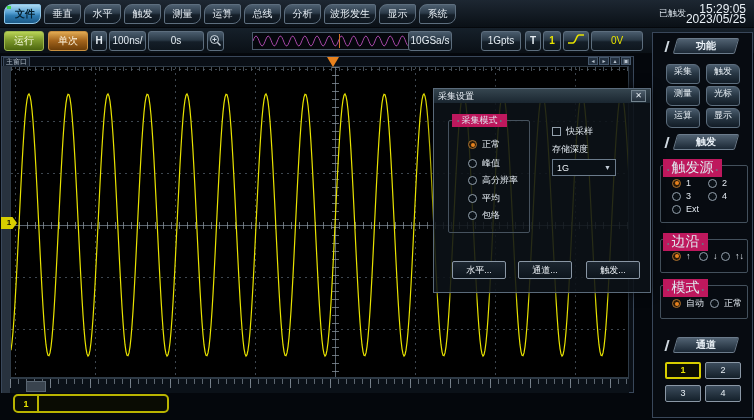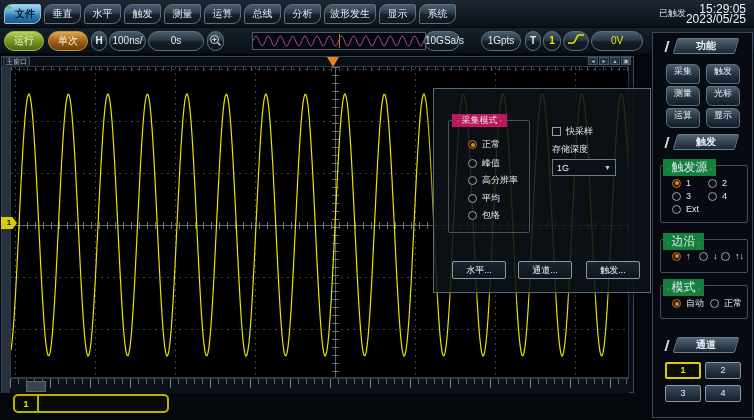--- a/index.html
+++ b/index.html
@@ -20,31 +20,31 @@
   .green-dot { position:absolute; left:2px; top:1px; width:4px; height:3px; background:#45d44d; }
   .menu-status { margin-left:auto; display:flex; align-items:center; padding-right:8px; }
   .trig-status { font-size:9px; color:#d4dde5; }
   .clock { font-size:12px; line-height:10px; text-align:right; color:#eaf1f7; }
 
   
   .toolbar { position:absolute; left:0; top:28px; width:754px; height:26px;
     background:linear-gradient(180deg,#16202a,#0a1016); border-bottom:1px solid #05080c; }
   .tb-btn { position:absolute; top:3px; height:20px; line-height:18px; text-align:center; font-size:10px;
     color:#e6edf3; background:linear-gradient(180deg,#4a5c6d 0%,#2a3946 45%,#141e28 55%,#0e161e 100%);
-    border:1px solid #5d6e7e; border-radius:10px; }
+    border:1px solid #5d6e7e; border-radius:3px; }
   #btn-run   { left:4px;  width:40px; background:linear-gradient(180deg,#b9d456 0%,#7d9a2c 45%,#4c660f 100%); border-color:#9db84e; color:#f6fadd; }
   #btn-single{ left:48px; width:40px; background:linear-gradient(180deg,#e2aa52 0%,#a3641c 48%,#6b3d08 100%); border-color:#c89040; color:#fdf3dd; }
   #btn-h     { left:91px; width:16px; font-weight:bold; }
   #btn-timebase { left:109px; width:37px; }
   #btn-offset   { left:148px; width:56px; }
   #btn-zoom     { left:207px; width:17px; padding-top:2px; }
   #preview { position:absolute; left:252px; top:4px; width:174px; height:18px; background:#05070c;
     border:1px solid #4a5a6a; }
   #preview-centerline { position:absolute; left:86px; top:1px; width:1px; height:14px; background:#cf7225; }
-  #btn-srate  { left:424px; width:36px; }
+  #btn-srate  { left:408px; width:44px; }
   #btn-mdepth { left:481px; width:40px; }
   #btn-t      { left:525px; width:16px; font-weight:bold; }
   #btn-tsrc   { left:543px; width:18px; color:#e8e300; font-weight:bold; }
   #btn-slope  { left:563px; width:26px; }
   #btn-tlevel { left:591px; width:52px; color:#e8e300; }
 
   
   .main-window { position:absolute; left:1px; top:56px; width:633px; height:337px;
     border:1px solid #39475a; background:#0a0f16; }
   .win-title { position:absolute; left:1px; top:0; font-size:7px; line-height:8px; color:#aeb9c5;
@@ -121,21 +121,21 @@
     border:1px solid #39475a; background:#070b11; }
   .side-header { position:absolute; width:62px; height:16px; background:linear-gradient(180deg,#516272,#1b2835);
     border:1px solid #6b7b8b; transform:skewX(-16deg); border-radius:2px; }
   .side-header > span { display:block; transform:skewX(16deg); font-size:10px; line-height:14px;
     text-align:center; color:#eaf1f7; font-weight:bold; }
   .hdr-slash { position:absolute; width:2px; height:11px; background:#cfd8e0; transform:skewX(-16deg); }
   .side-btn { position:absolute; width:34px; height:20px; line-height:13px; text-align:center; font-size:9px;
     color:#e6edf3; background:linear-gradient(180deg,#4a5c6d 0%,#283744 48%,#121c26 100%);
     border:1px solid #5d6e7e; border-radius:3px 6px 3px 6px; }
   .sgroup { position:absolute; left:7px; width:88px; border:1px solid #43505c; border-radius:2px; }
-  .sgroup-label { position:absolute; font-size:12px; color:#dfe7ee; background:#15803d; padding:0 2px; }
+  .sgroup-label { position:absolute; font-size:14px; color:#dfe7ee; background:#be185d; padding:0 2px; }
   .sgroup-label::before, .sgroup-label::after { content:"•"; color:#6b7784; font-size:7px; margin:0 2px; }
   .chan-btn { position:absolute; width:36px; height:17px; line-height:15px; text-align:center; font-size:9px;
     color:#e6edf3; background:linear-gradient(180deg,#3c4c5c,#14202a); border:1px solid #8a97a5; border-radius:2px; }
   .chan-btn.active { background:#0c0d03; border:2px solid #d8ce00; color:#e8e300; font-weight:bold; line-height:13px; }
 </style>
 </head>
 <body>
 
 <div class="screen">
 
@@ -236,20 +236,24 @@
   </div>
 
   <div class="trigger-marker"></div>
   <div class="ch-marker">1</div>
 
   <div class="ch-badge">
     <div class="badge-num">1</div>
   </div>
 
   <div class="dialog">
+    <div class="dialog-title">
+      <span>采集设置</span>
+      <div class="dialog-close">✕</div>
+    </div>
 
     <div class="group" id="g-mode"></div>
     <div class="group-label" id="g-mode-label">采集模式</div>
 
     <div class="radio selected" style="left:34px; top:49px;">
       <span class="dot"></span>
       <span>正常</span>
     </div>
     <div class="radio" style="left:34px; top:68px;">
       <span class="dot"></span>

